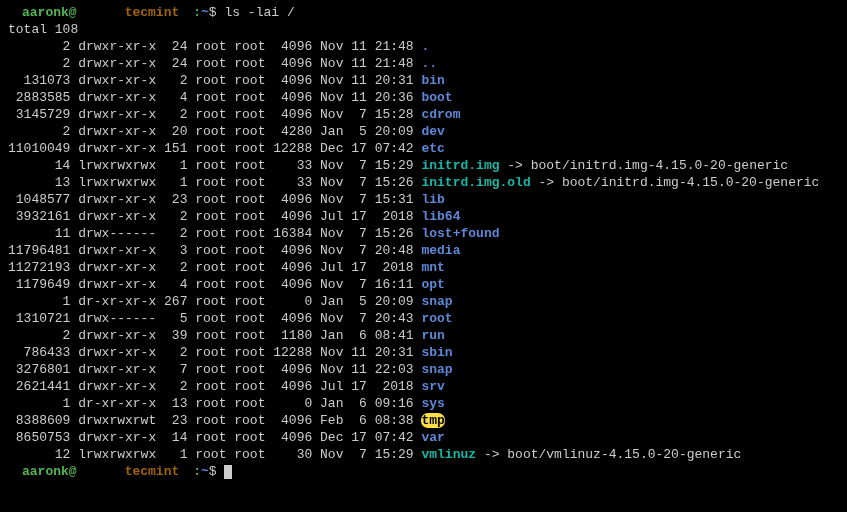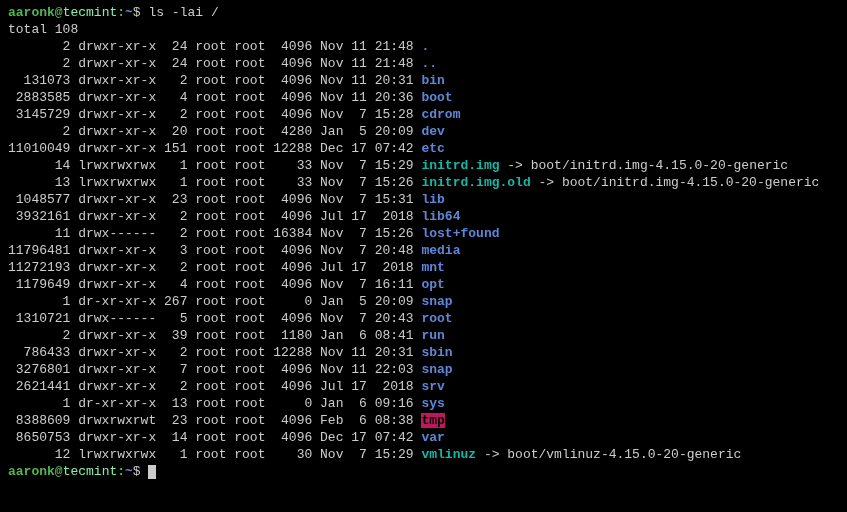--- a/index.html
+++ b/index.html
@@ -11,30 +11,30 @@
       background: #000;
       width: 847px;
       height: 512px;
       font-family: 'Courier New', monospace;
       font-size: 13px;
       line-height: 17px;
       padding: 4px 8px;
       color: #ccc;
       overflow: hidden;
     }
-    .prompt-user { color: #52b552; font-weight: bold; }
+    .prompt-user { color: #52b552; font-weight: bold; margin-left: 14px; }
     .prompt-sep { color: #52b552; font-weight: bold; }
-    .prompt-host { color: #86efac; font-weight: normal; }
+    .prompt-host { color: #a16207; font-weight: bold; margin-left: 48px; }
     .prompt-path { color: #5f87d7; font-weight: bold; }
     .prompt-dollar { color: #ccc; }
     .cmd { color: #ccc; }
     .row { white-space: pre; }
     .dir { color: #5f87d7; font-weight: bold; }
     .sym { color: #14b8a6; font-weight: bold; }
-    .sticky { background: #be185d; color: #000; font-weight: bold; }
+    .sticky { background: #fde047; color: #000; font-weight: bold; border-radius: 7px; }
     .arrow { color: #ccc; }
     .cursor { background: #ccc; display: inline-block; width: 8px; height: 14px; vertical-align: text-bottom; }
   </style>
 </head>
 <body>
 
 <div>
   <div class="row"><span class="prompt-user">aaronk</span><span class="prompt-sep">@</span><span class="prompt-host">tecmint</span><span class="prompt-user">:</span><span class="prompt-path">~</span><span class="prompt-dollar">$ </span><span class="cmd">ls -lai /</span></div>
   <div class="row">total 108</div>
   <div id="listing">

